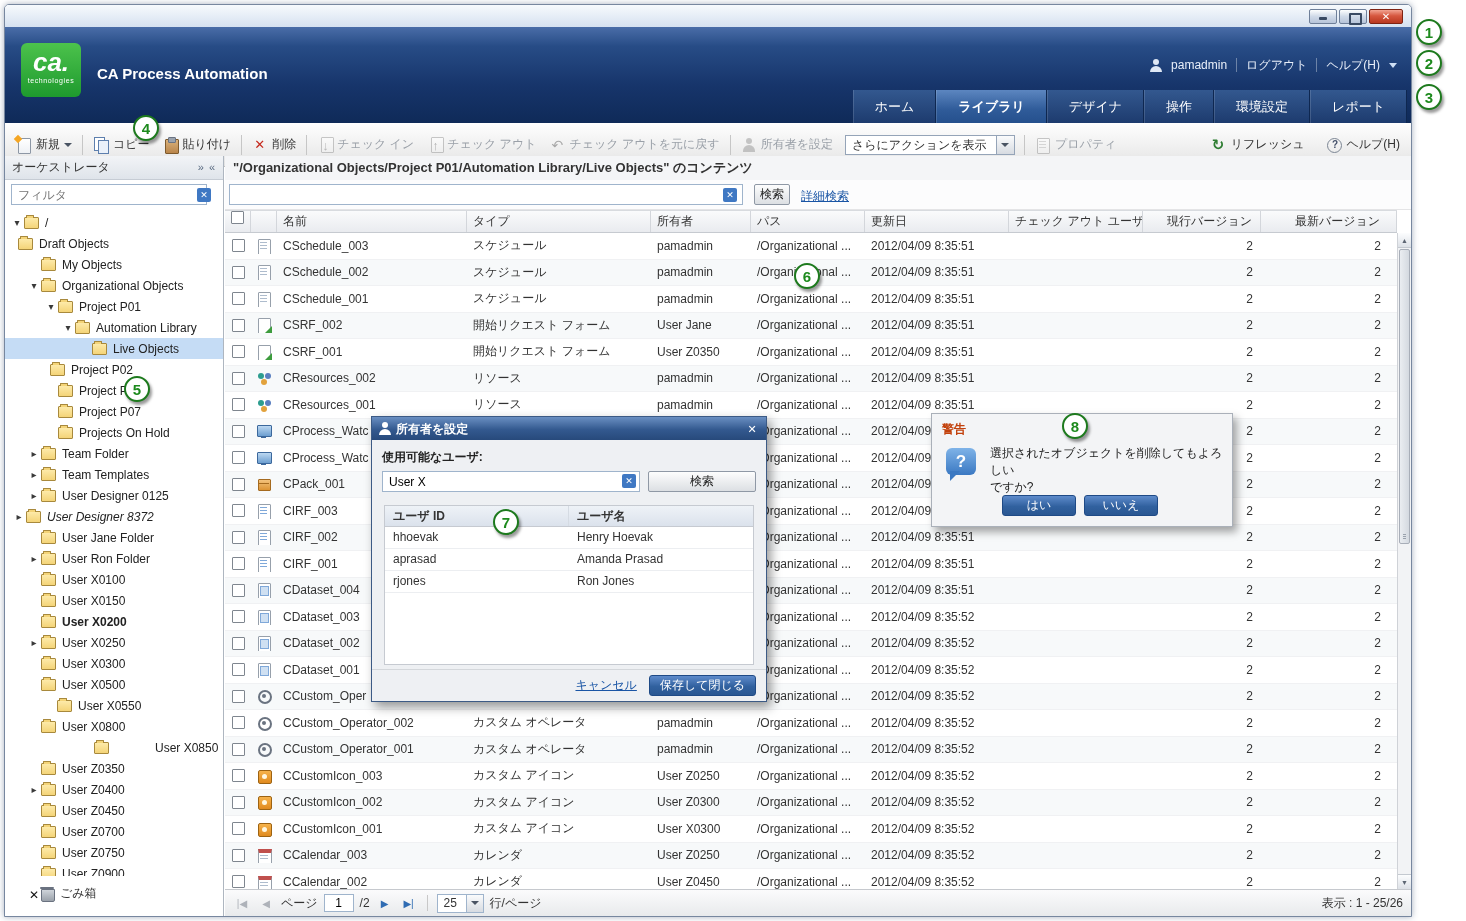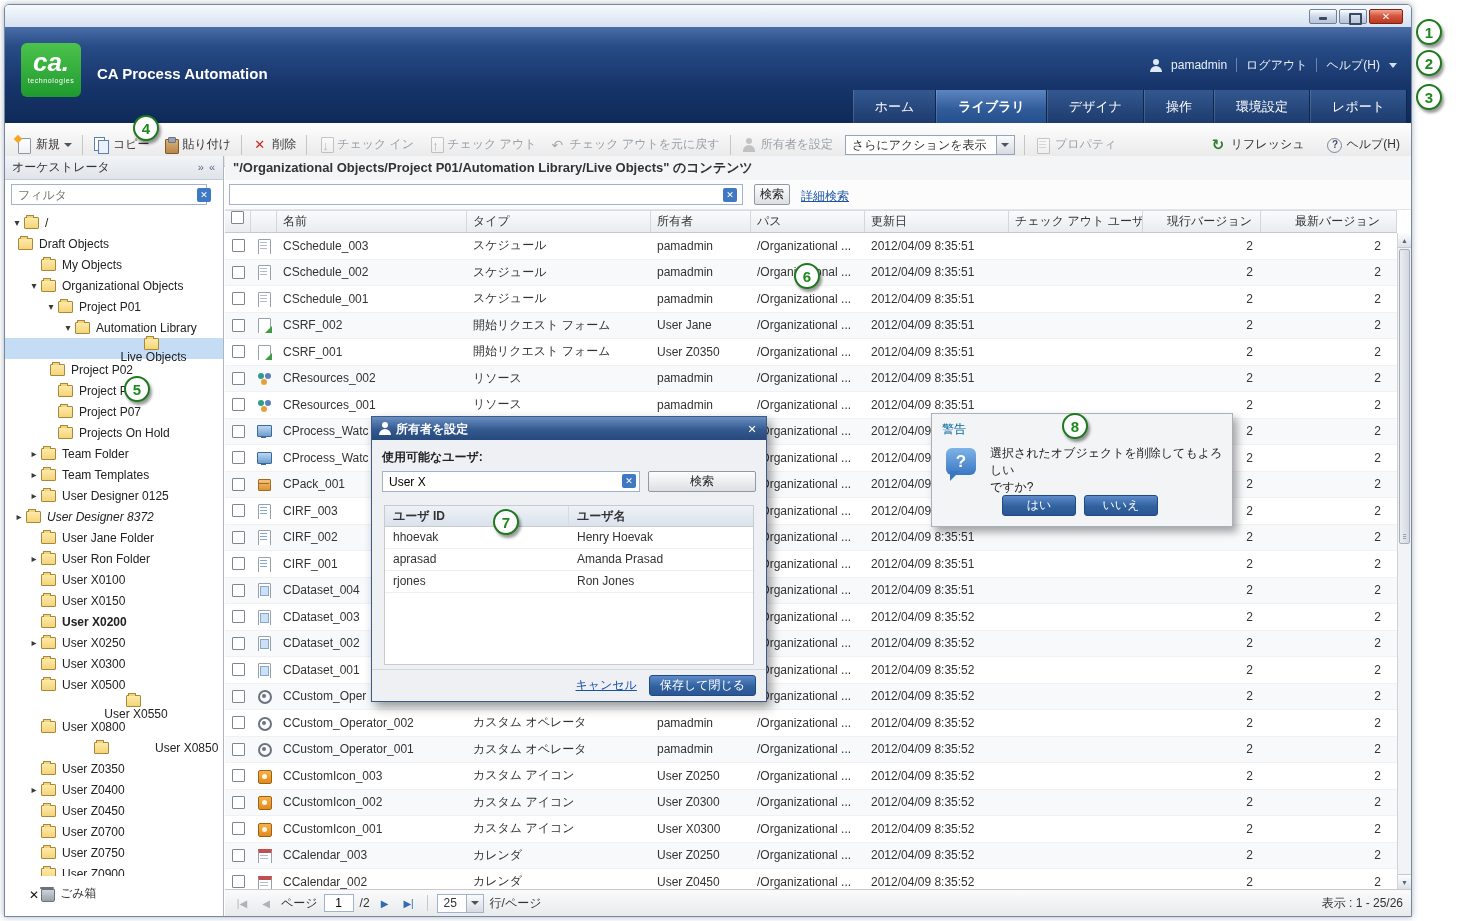--- a/index.html
+++ b/index.html
@@ -175,21 +175,21 @@
   .du-id{width:184px;flex:none;padding:0 8px;line-height:20px;border-right:1px solid #d5dbe3;overflow:hidden}
   .du-name{flex:1;padding:0 8px;line-height:20px;overflow:hidden}
   .dlg-user-row{display:flex;height:22px;border-bottom:1px solid #eceef1}
   .dlg-user-row .du-id{border-right:none;line-height:21px;font-weight:normal}
   .dlg-user-row .du-name{line-height:21px}
   .dlg-footer{position:absolute;left:0;right:0;bottom:0;height:32px;border-top:1px solid #d4d7db;display:flex;align-items:center;justify-content:flex-end;gap:12px;padding:0 10px;background:#eef0f3}
   .btn-blue{background:linear-gradient(#5e8bcb,#31619f 55%,#2a5792);border:1px solid #1f4a86;border-radius:3px;color:#fff;font-size:12px;height:21px;line-height:19px;padding:0 10px;text-align:center}
 
   
   .warning-dialog{position:absolute;left:926px;top:408px;width:302px;height:114px;background:#f3f4f6;border:1px solid #aab0b9;box-shadow:4px 5px 8px rgba(0,0,0,.35);z-index:39}
-  .warn-title{padding:7px 10px 2px;font-weight:normal;color:#0369a1}
+  .warn-title{padding:7px 10px 2px;font-weight:bold;color:#c2410c}
   .warn-icon{position:absolute;left:14px;top:34px;width:30px;height:27px;background:linear-gradient(#7fb3e8,#3a78c2);border-radius:6px;color:#fff;font-weight:bold;font-size:17px;text-align:center;line-height:27px}
   .warn-icon::after{content:"";position:absolute;left:4px;bottom:-6px;width:0;height:0;border:5px solid transparent;border-top-color:#3a78c2;border-left-color:#3a78c2}
   .warn-msg{position:absolute;left:58px;top:31px;line-height:17px;color:#222}
   .warn-buttons{position:absolute;left:70px;top:81px;display:flex;gap:8px}
   .warn-buttons .btn-blue{width:74px}
 
   
   .callout{position:absolute;width:26px;height:26px;border-radius:50%;background:#fff;border:2px solid #1d7a1d;color:#1d8a1d;font-weight:bold;font-size:15px;text-align:center;line-height:23px;box-shadow:2px 3px 3px rgba(0,0,0,.4);z-index:100}
   .c1{left:1416px;top:19px}.c2{left:1416px;top:50px}.c3{left:1416px;top:84px}
   .c4{left:133px;top:115px}.c5{left:124px;top:376px}.c6{left:794px;top:263px}
@@ -353,21 +353,21 @@
             <span class="fld"></span>
             <span class="tree-label">Project P01</span>
           </div>
 
           <div class="tree-row" style="padding-left: 57px;">
             <span class="tw arrow-down"></span>
             <span class="fld"></span>
             <span class="tree-label">Automation Library</span>
           </div>
 
-          <div class="tree-row selected" style="padding-left: 74px; flex-direction: column;">
+          <div class="tree-row selected" style="padding-left: 74px;">
             <span class="tw arrow-none"></span>
             <span class="fld"></span>
             <span class="tree-label">Live Objects</span>
           </div>
 
           <div class="tree-row" style="padding-left: 32px;">
             <span class="tw arrow-none"></span>
             <span class="fld"></span>
             <span class="tree-label">Project P02</span>
           </div>
@@ -455,21 +455,21 @@
             <span class="fld"></span>
             <span class="tree-label">User X0300</span>
           </div>
 
           <div class="tree-row" style="padding-left: 23px;">
             <span class="tw arrow-none"></span>
             <span class="fld"></span>
             <span class="tree-label">User X0500</span>
           </div>
 
-          <div class="tree-row" style="padding-left: 39px; flex-direction: column;">
+          <div class="tree-row" style="padding-left: 39px;">
             <span class="tw arrow-none"></span>
             <span class="fld"></span>
             <span class="tree-label">User X0550</span>
           </div>
 
           <div class="tree-row" style="padding-left: 23px;">
             <span class="tw arrow-none"></span>
             <span class="fld"></span>
             <span class="tree-label">User X0800</span>
           </div>

